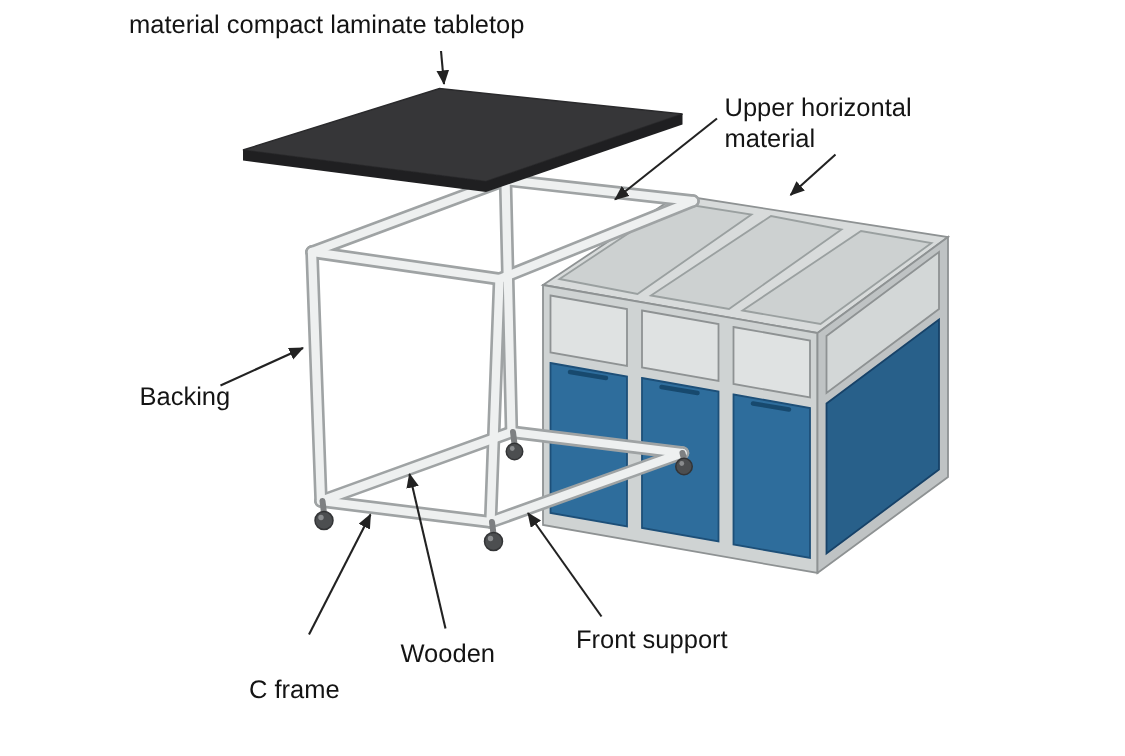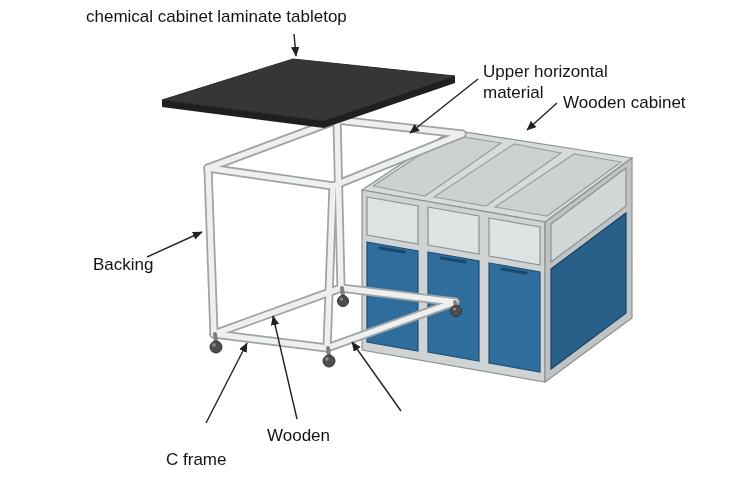--- a/index.html
+++ b/index.html
@@ -149,26 +149,26 @@
       <path class="leader" marker-end="url(#arr)" d="M294,34 L296,56"></path>
       <path class="leader" marker-end="url(#arr)" d="M478,79 L410,133"></path>
       <path class="leader" marker-end="url(#arr)" d="M557,103 L527,130"></path>
       <path class="leader" marker-end="url(#arr)" d="M147,257 L202,232"></path>
       <path class="leader" marker-end="url(#arr)" d="M206,423 L247,343"></path>
       <path class="leader" marker-end="url(#arr)" d="M297,419 L273,316"></path>
       <path class="leader" marker-end="url(#arr)" d="M401,411 L352,342"></path>
     </g>
   </svg>
 
-  <div class="diagram-label" style="left:86px;top:6px;">chemical cabinet laminate tabletop</div>
+  <div class="diagram-label" style="left:86px;top:6px;">material compact laminate tabletop</div>
 
   <div class="diagram-label wrap" style="left:483px;top:36px;width:165px;">Upper horizontal material</div>
 
-  <div class="diagram-label" style="left:563px;top:92px;">Wooden cabinet</div>
 
   <div class="diagram-label" style="left:93px;top:254px;">Backing</div>
 
   <div class="diagram-label" style="left:166px;top:449px;">C frame</div>
 
   <div class="diagram-label" style="left:267px;top:425px;">Wooden</div>
 
+  <div class="diagram-label" style="left:384px;top:416px;">Front support</div>
 
 </div>
 
 </body></html>

